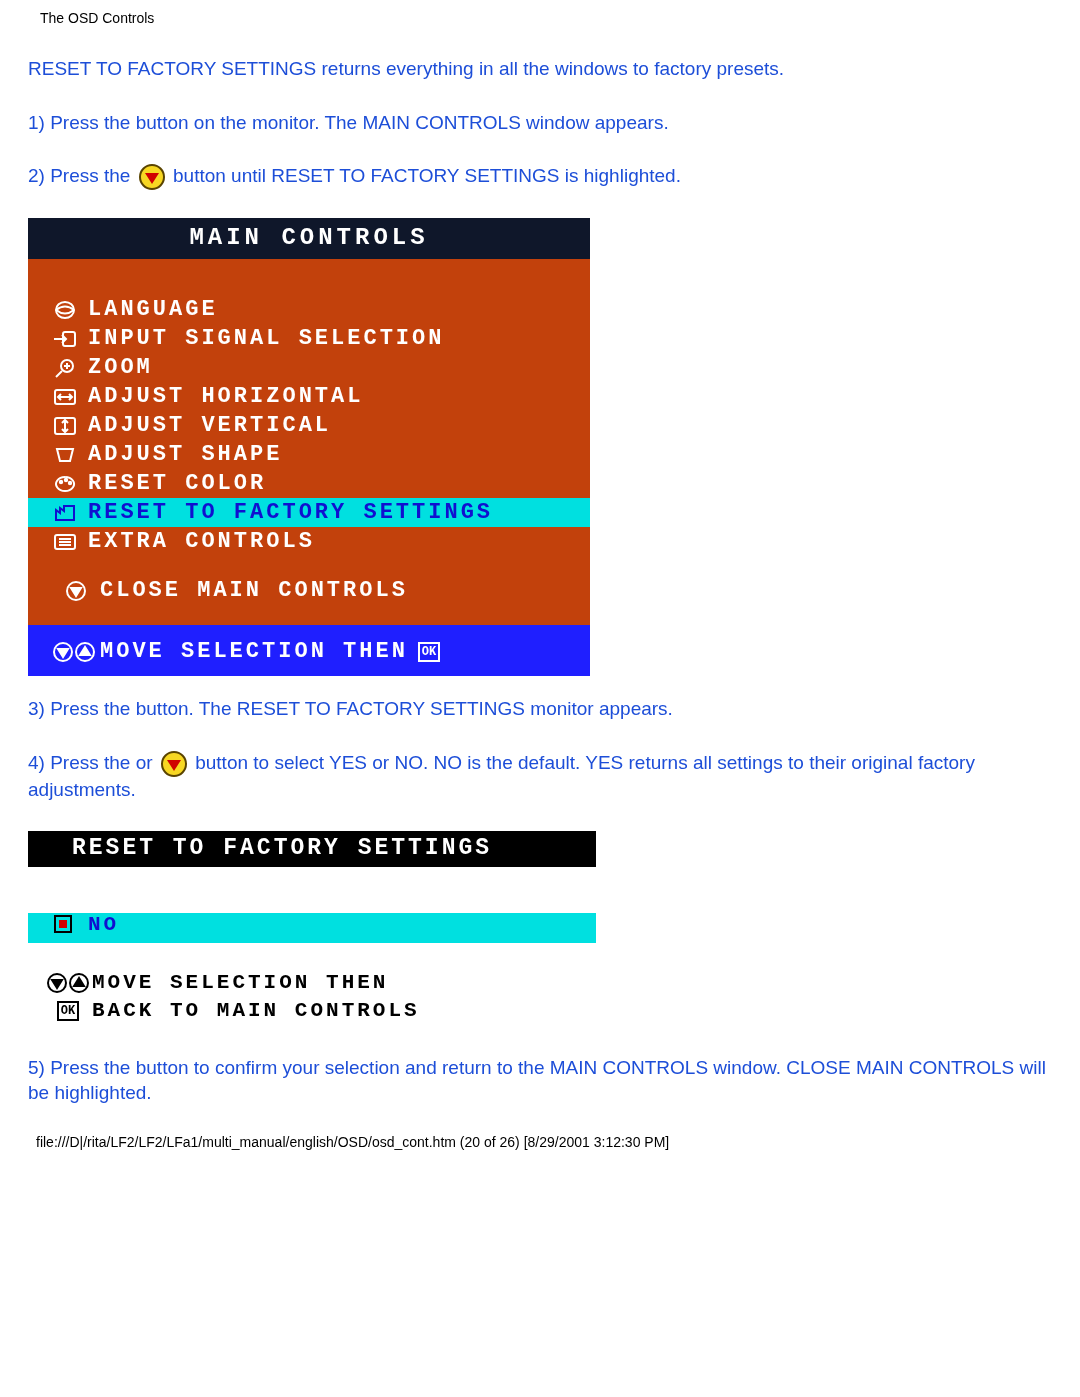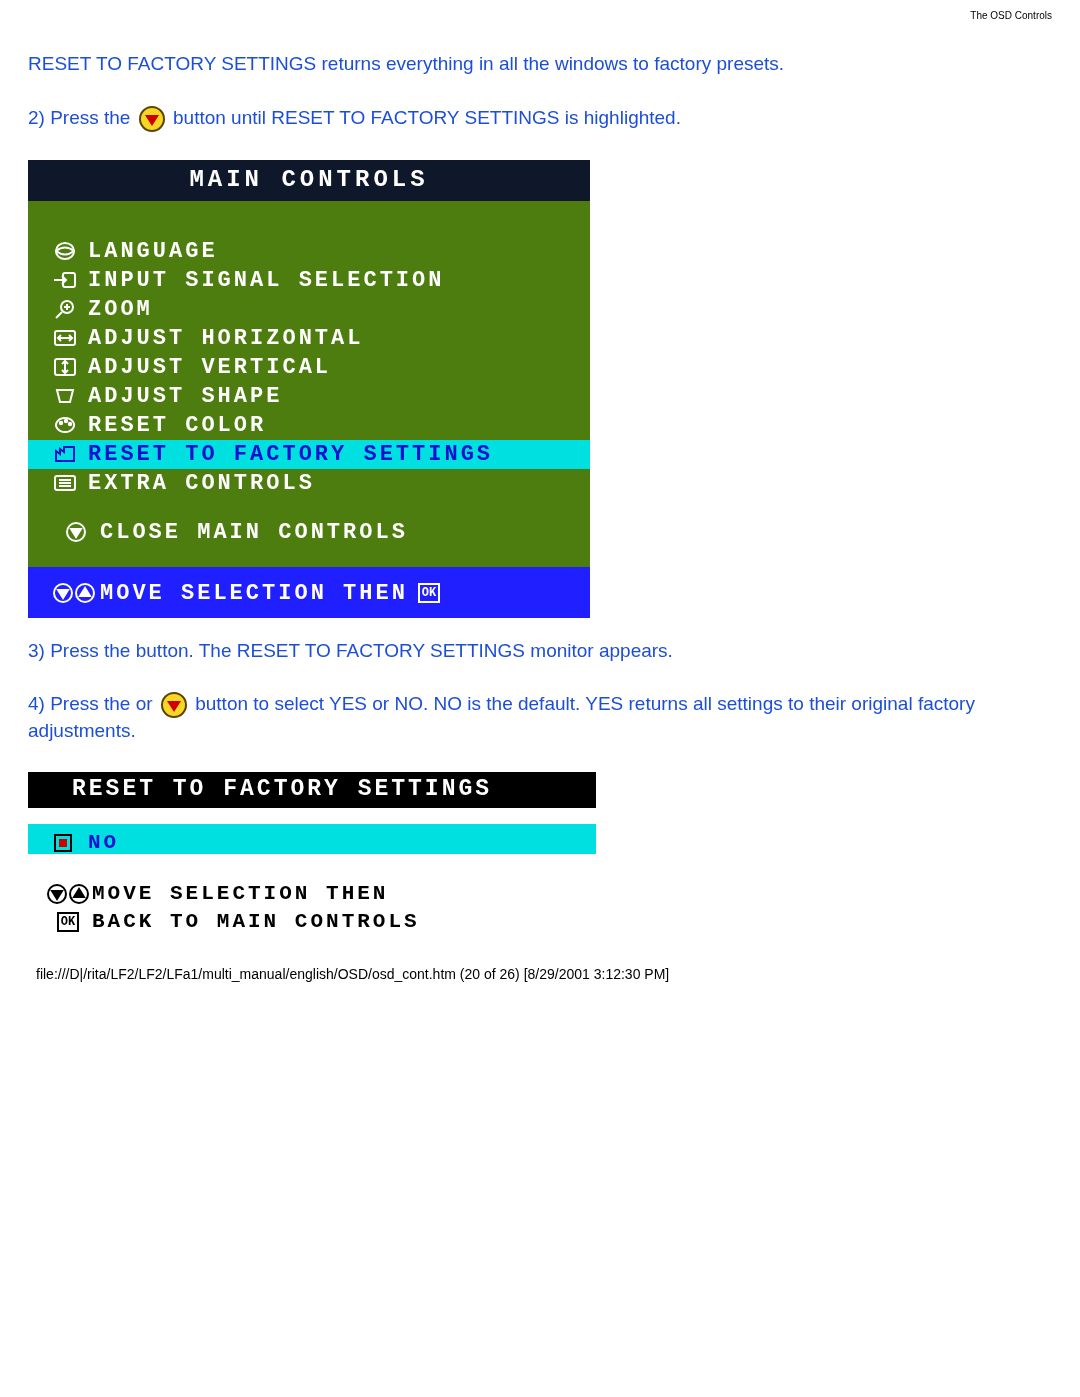--- a/index.html
+++ b/index.html
@@ -6,24 +6,23 @@
     margin: 0;
     padding: 0;
     font-family: Arial, Helvetica, sans-serif;
     background: #fff;
     width: 1080px;
   }
   .page {
     padding: 10px 28px 20px 28px;
   }
   .header {
-    font-size: 10px;
+    font-size: 14px;
     margin: 0 0 30px 12px;
     color: #000;
-    text-align: right;
   }
   .bodytext {
     font-size: 19px;
     color: #1d4ed8;
     line-height: 1.35;
     margin-bottom: 28px;
   }
   .bodytext .down-btn {
     display: inline-block;
     vertical-align: middle;
@@ -40,21 +39,21 @@
     background: #0f172a;
     color: #fff;
     font-family: "Courier New", monospace;
     font-weight: bold;
     font-size: 24px;
     letter-spacing: 4px;
     text-align: center;
     padding: 6px 0 8px 0;
   }
   .osd-body-blue {
-    background: #4d7c0f;
+    background: #c2410c;
     padding: 16px 0 0 0;
   }
   .osd-row {
     display: flex;
     align-items: center;
     padding: 0 10px 0 24px;
     height: 29px;
   }
   .osd-row.hl {
     background: #00e0e0;
@@ -119,24 +118,25 @@
     letter-spacing: 3px;
     text-align: left;
     padding: 4px 0 6px 44px;
   }
   .osd2-body {
     background: #fff;
   }
   .osd2-gap { height: 16px; background: #fff; }
   .osd2-row {
     display: flex;
-    align-items: flex-end;
+    align-items: flex-start;
     padding: 0 23px 0 24px;
     height: 30px;
     background: #fff;
+    margin-top: 30px;
   }
   .osd2-row.hl {
     background: #00e0e0;
   }
   .osd2-icon {
     width: 36px; flex: 0 0 36px;
     display: flex;
   }
   .osd2-label {
     font-family: "Courier New", monospace;
@@ -186,20 +186,24 @@
   }
 </style>
 </head>
 <body>
 
 <div class="page">
   <div class="header">The OSD Controls</div>
 
   <div class="bodytext">RESET TO FACTORY SETTINGS returns everything in all the windows to factory presets.</div>
 
+  <div class="bodytext">
+    <span>1) Press the </span>
+    <span> button on the monitor. The MAIN CONTROLS window appears.</span>
+  </div>
 
   <div class="bodytext">
     <span>2) Press the </span>
     <span class="down-btn">
       <svg width="28" height="26">
         <circle cx="14" cy="13" r="12" fill="#f7d723" stroke="#5a4400" stroke-width="2"></circle>
         <polygon points="14,20 7,9 21,9" fill="#d00000"></polygon>
       </svg>
     </span>
     <span> button until RESET TO FACTORY SETTINGS is highlighted.</span>
@@ -409,15 +413,19 @@
         <div class="frow">
           <span class="ficon">
             <span class="ok-box-dark">OK</span>
           </span>
           <span class="flabel">BACK TO MAIN CONTROLS</span>
         </div>
       </div>
     </div>
   </div>
 
+  <div class="bodytext">
+    <span>5) Press the </span>
+    <span> button to confirm your selection and return to the MAIN CONTROLS window. CLOSE MAIN CONTROLS will be highlighted.</span>
+  </div>
 
   <div class="footer-line">file:///D|/rita/LF2/LF2/LFa1/multi_manual/english/OSD/osd_cont.htm (20 of 26) [8/29/2001 3:12:30 PM]</div>
 </div>
 
 </body></html>

